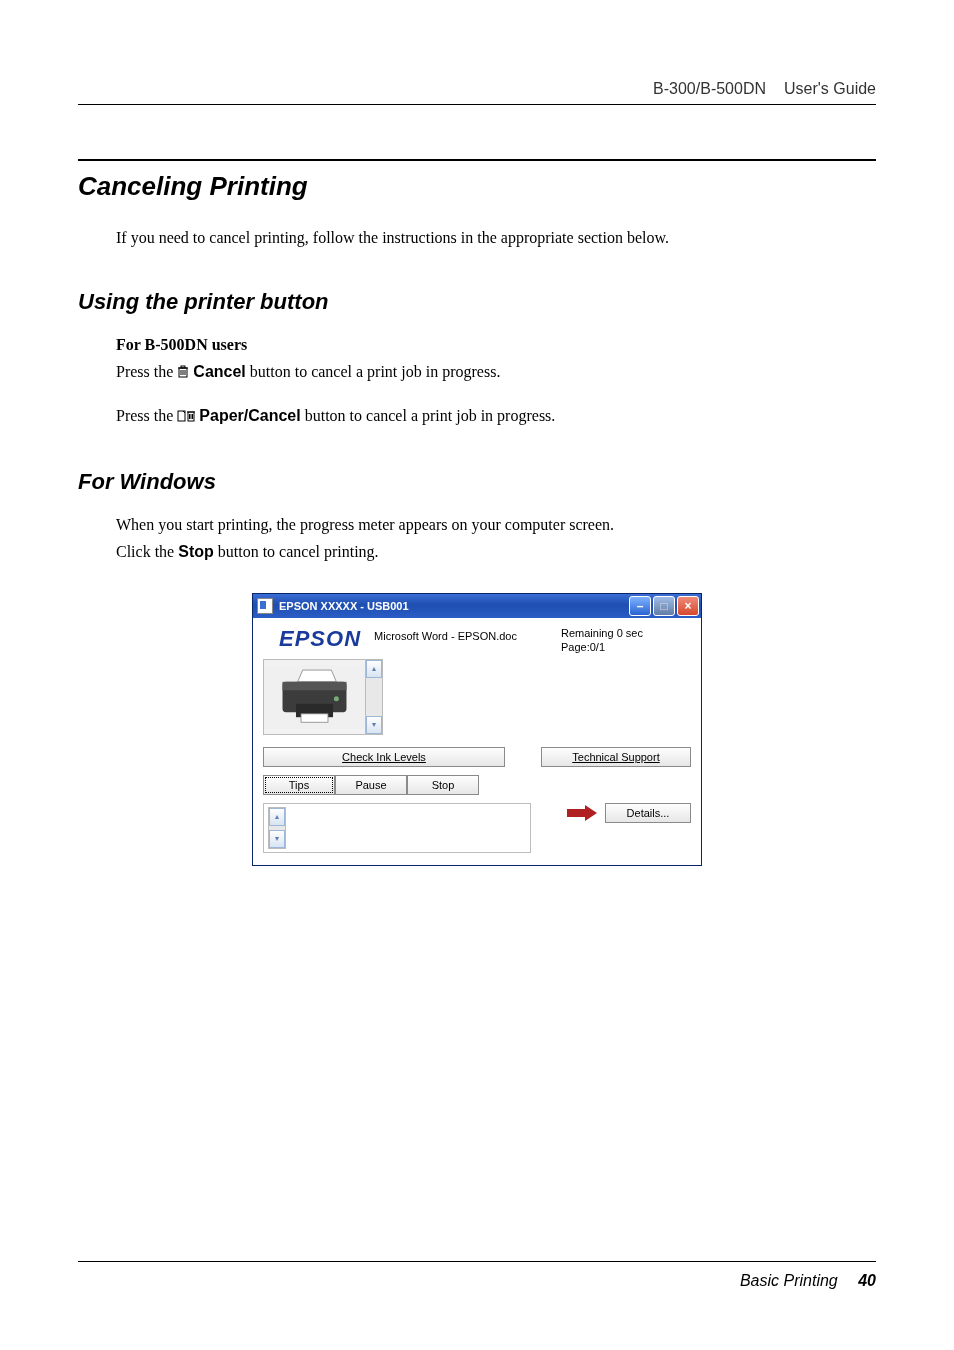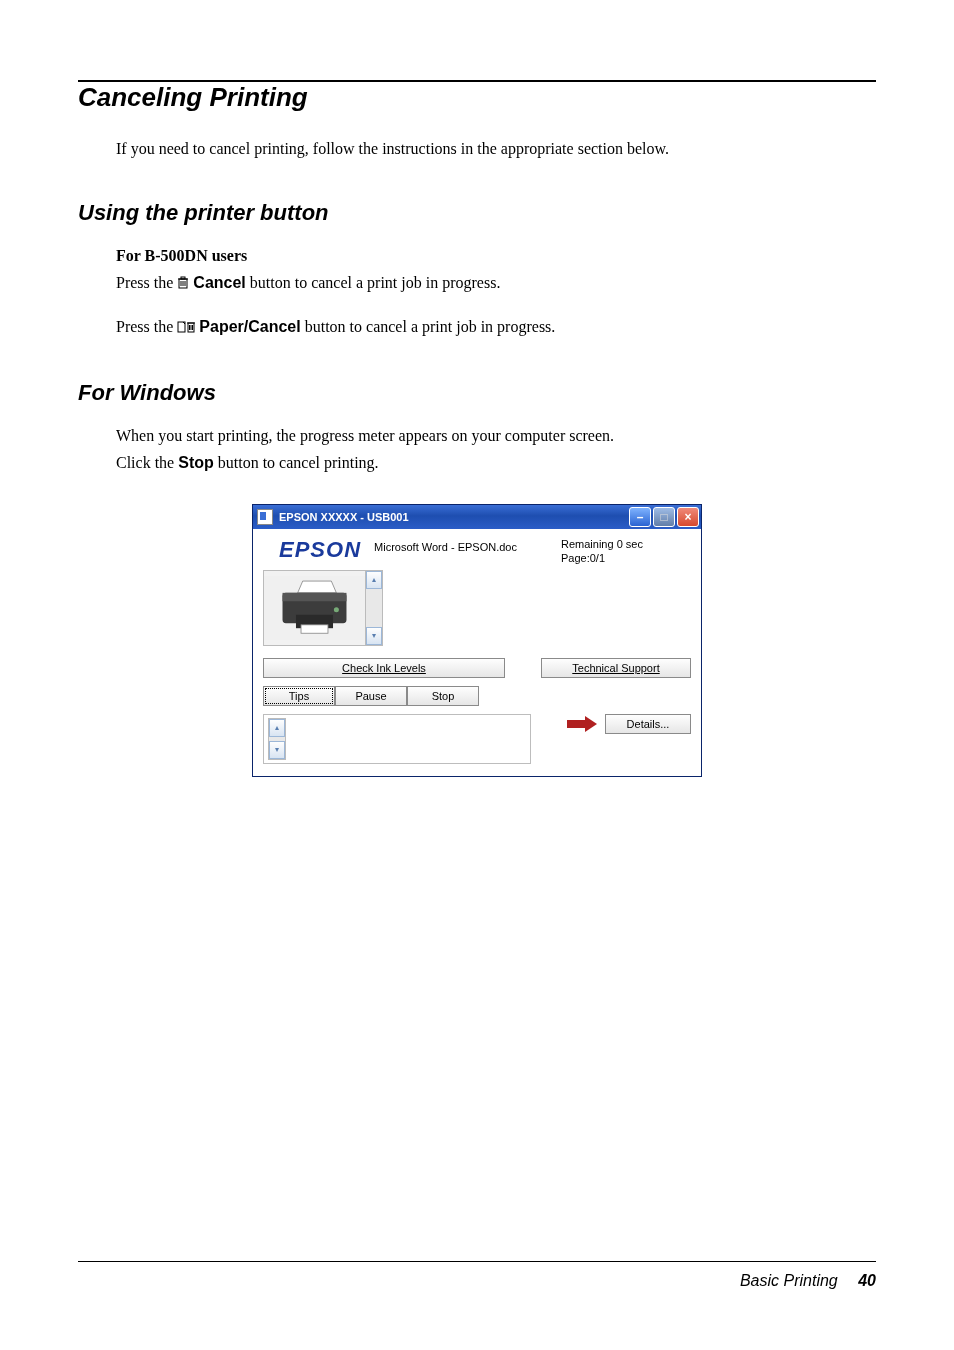--- a/index.html
+++ b/index.html
@@ -29,20 +29,21 @@
     margin-bottom: 54px;
   }
   .header-gap { display:inline-block; width:18px; }
   h1.section {
     font-family: "Trebuchet MS", Arial, sans-serif;
     font-style: italic;
     font-weight: bold;
     font-size: 26px;
     color: #000;
     border-top: 2px solid #000;
+    padding-top: 10px;
     margin: 0 0 24px 0;
   }
   h2.subsection {
     font-family: "Trebuchet MS", Arial, sans-serif;
     font-style: italic;
     font-weight: bold;
     font-size: 22px;
     color: #000;
     margin: 40px 0 18px 0;
   }
@@ -172,20 +173,23 @@
   }
   .footer .pnum { font-weight:bold; margin-left:16px; }
 
   
   .printer-svg { width:100%; height:100%; }
 </style>
 </head>
 <body>
 <div class="page">
 
+  <div class="header-line">
+    <span>B-300/B-500DN</span><span class="header-gap"></span><span>User's Guide</span>
+  </div>
 
   <h1 class="section">Canceling Printing</h1>
 
   <div class="body-text para-gap">
     <p>If you need to cancel printing, follow the instructions in the appropriate section below.</p>
   </div>
 
   <h2 class="subsection">Using the printer button</h2>
 
   <div class="body-text para-gap">

